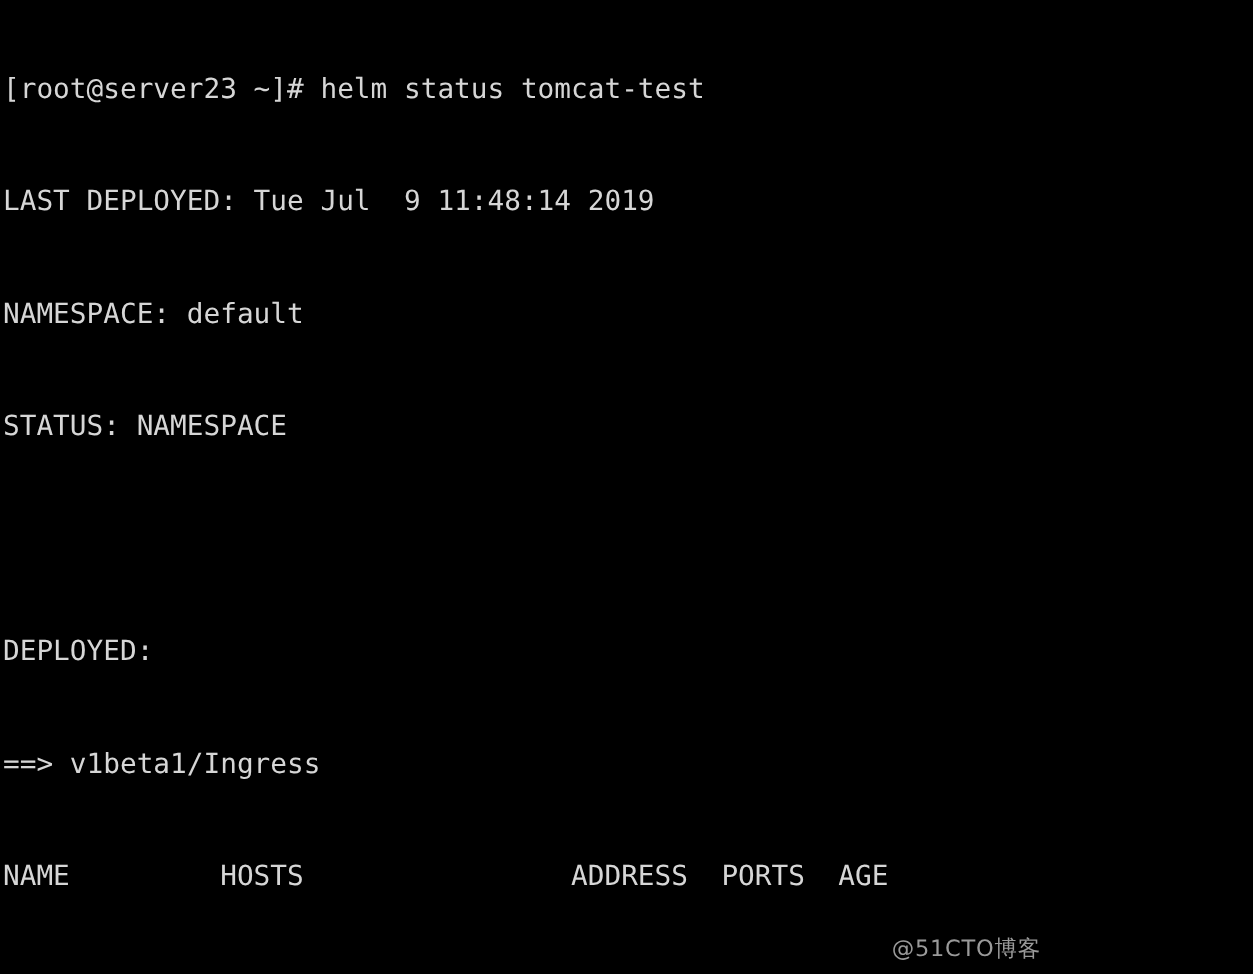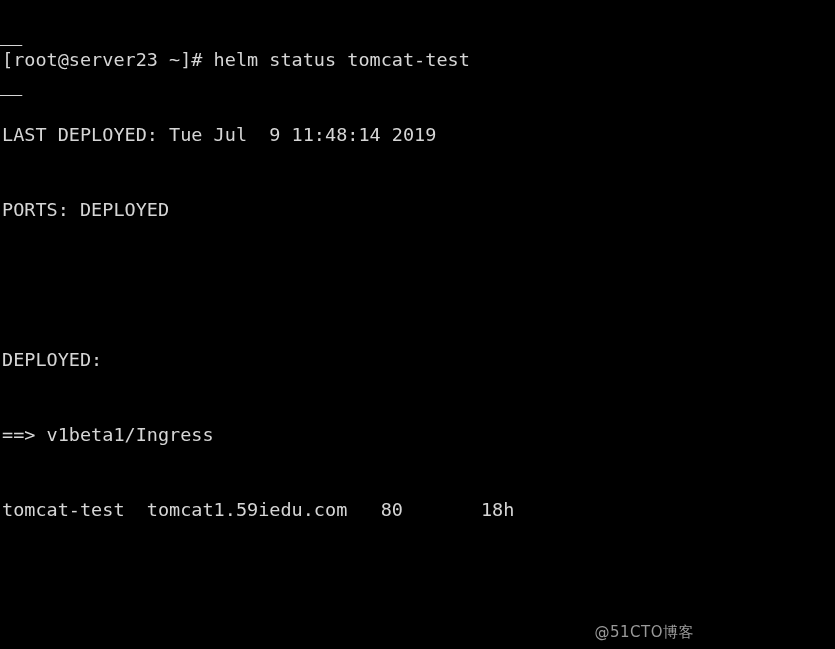--- a/index.html
+++ b/index.html
@@ -18,21 +18,20 @@
     height: 649px;
     background: #000000;
     color: #d6d6d6;
     font-family: "DejaVu Sans Mono", "Liberation Mono", monospace;
     font-size: 18.5px;
     line-height: 25px;
     letter-spacing: 0px;
     white-space: pre;
     padding: 0;
     box-sizing: border-box;
-    text-decoration: underline;
   }
   #screen {
     position: absolute;
     left: 2px;
     top: -3px;
     white-space: pre;
   }
   .line {
     height: 25px;
     white-space: pre;
@@ -55,24 +54,26 @@
     text-align: right;
   }
 </style>
 </head>
 <body>
 
 <div id="terminal">
   <div id="screen">
     <span class="line">[root@server23 ~]# helm status tomcat-test</span>
     <span class="line">LAST DEPLOYED: Tue Jul  9 11:48:14 2019</span>
-    <span class="line">PORTS: DEPLOYED</span>
+    <span class="line">NAMESPACE: default</span>
+    <span class="line">STATUS: NAMESPACE</span>
     <span class="blank"></span>
     <span class="line">DEPLOYED:</span>
     <span class="line">==&gt; v1beta1/Ingress</span>
+    <span class="line">NAME         HOSTS                ADDRESS  PORTS  AGE</span>
     <span class="line">tomcat-test  tomcat1.59iedu.com   80       18h</span>
     
     
     
     
     
     
     
     
     

